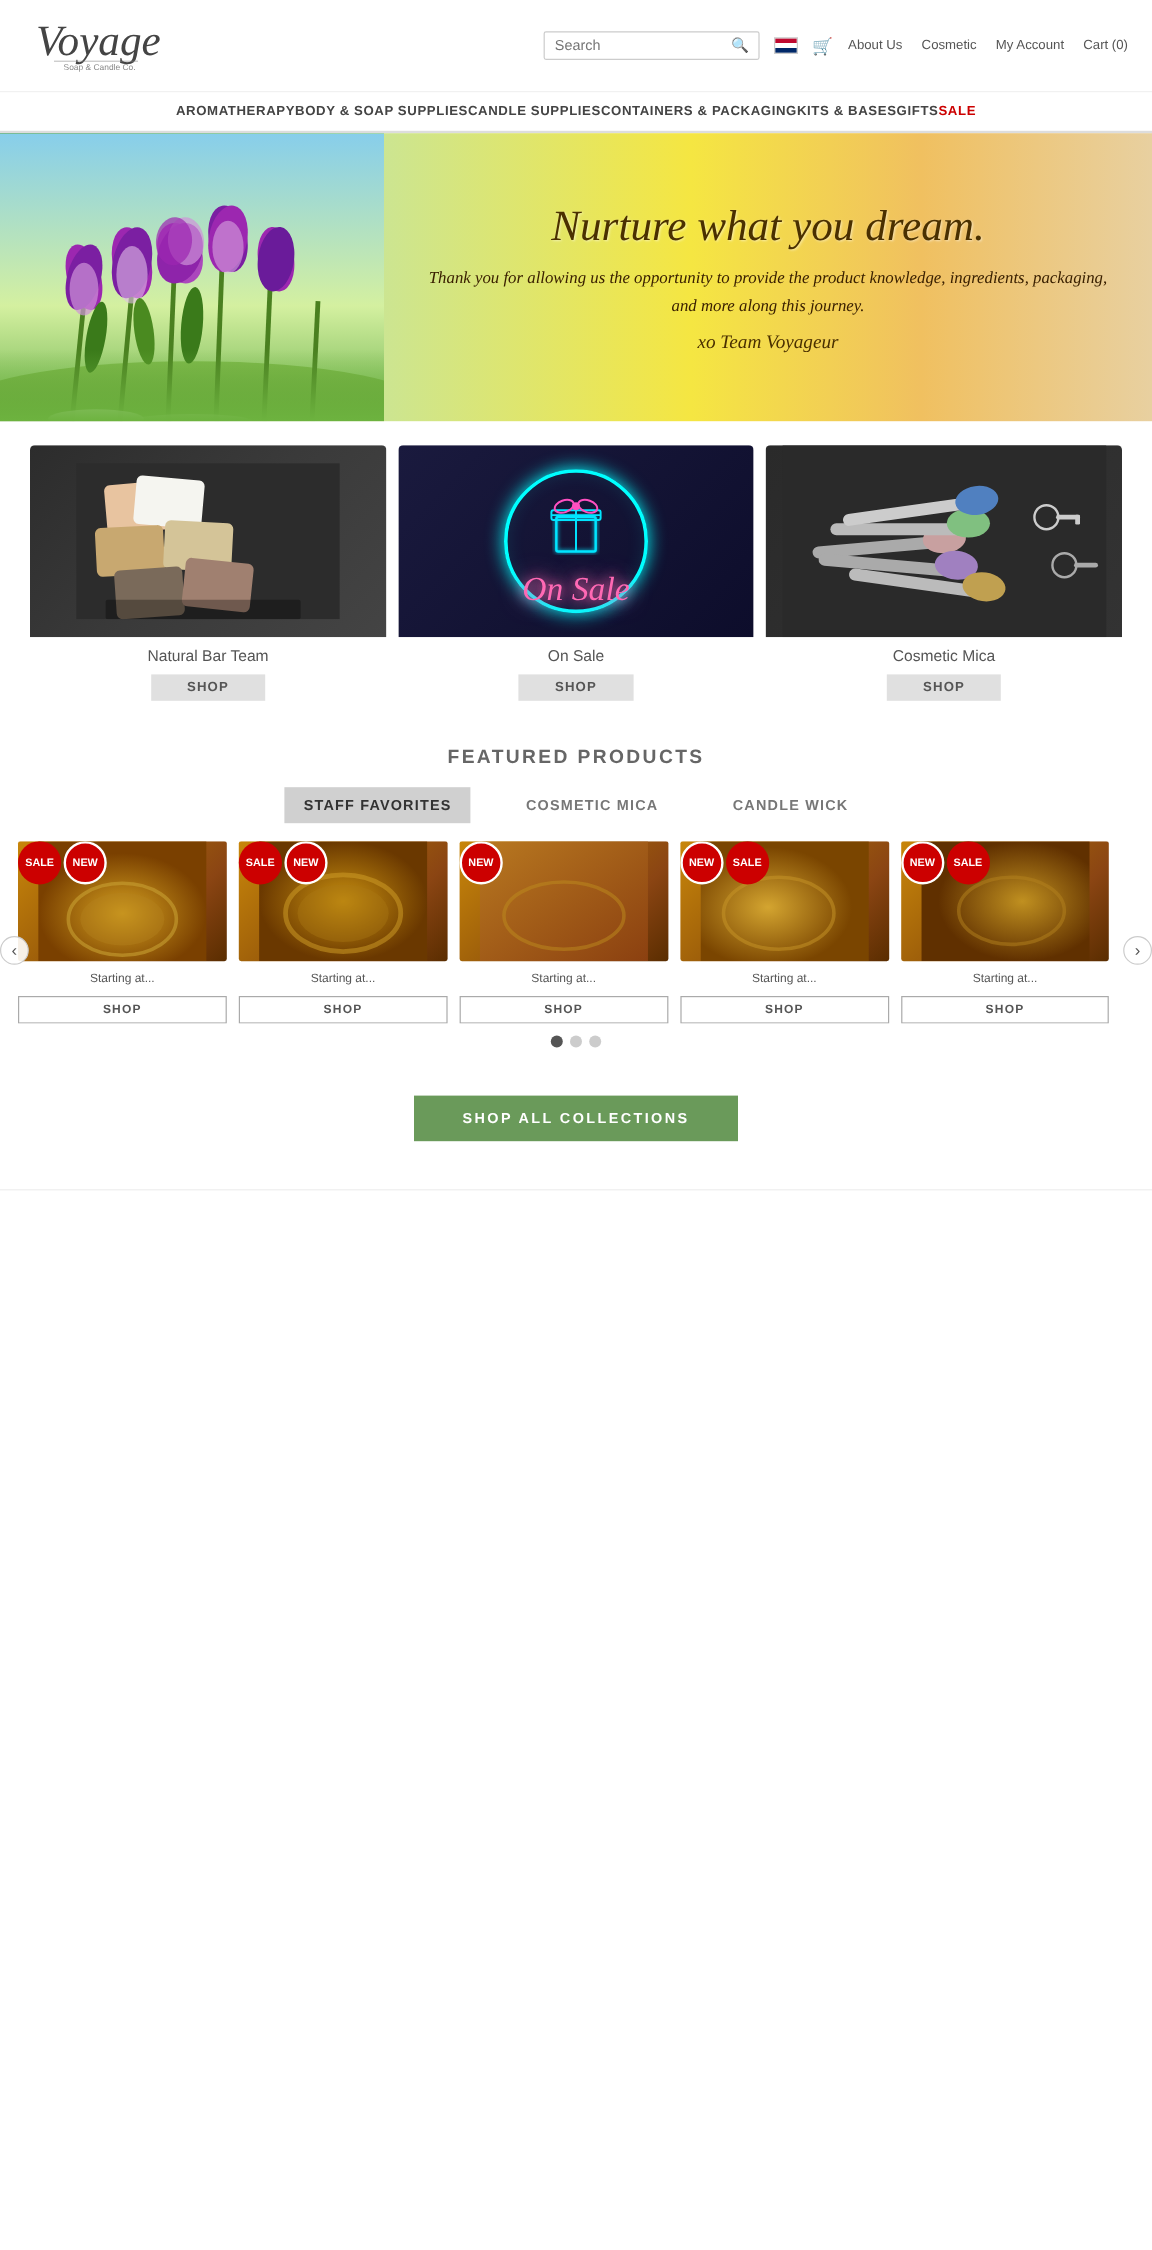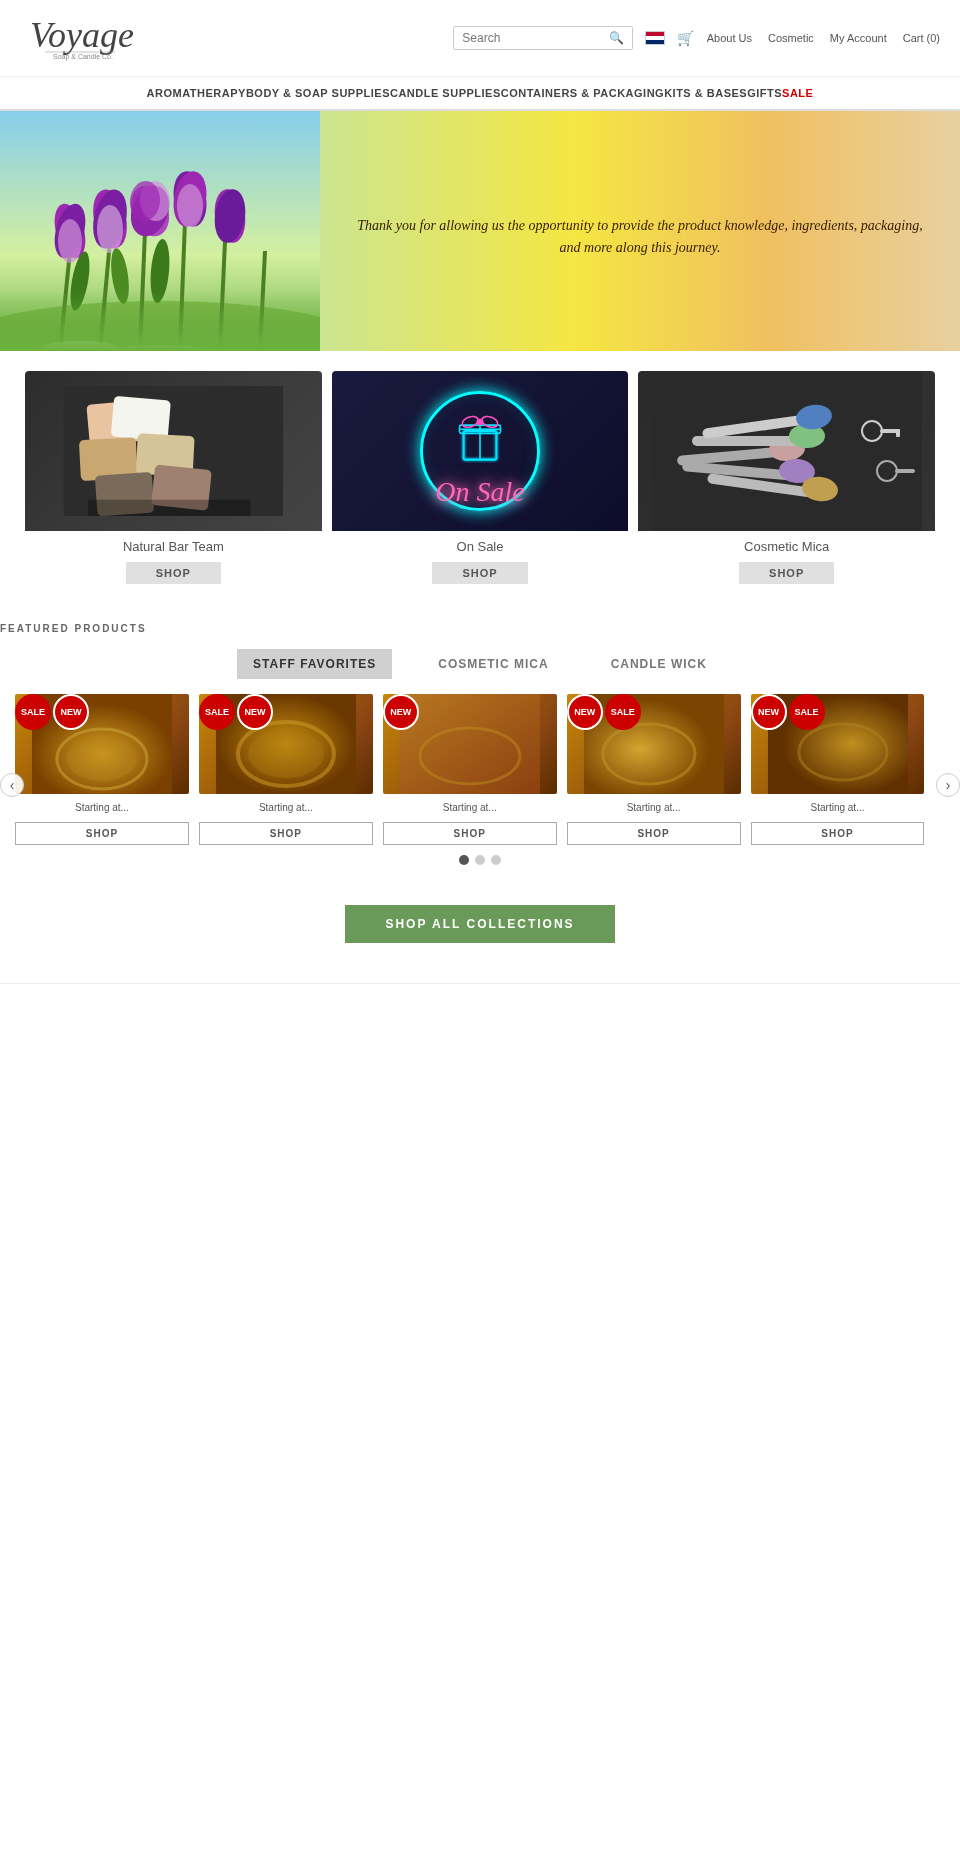--- a/index.html
+++ b/index.html
@@ -213,21 +213,22 @@
       font-size: 11px;
       font-weight: bold;
       color: #555;
       cursor: pointer;
       text-transform: uppercase;
       letter-spacing: 1px;
     }
 
     
     .featured-header {
-      font-size: 10px;
+      text-align: center;
+      font-size: 16px;
       font-weight: bold;
       color: #666;
       letter-spacing: 2px;
       text-transform: uppercase;
       padding: 15px 0 5px;
     }
 
     
     .tabs-section {
       padding: 10px 20px 0;
@@ -460,21 +461,23 @@
       <ellipse cx="80" cy="170" rx="8" ry="30" fill="#3a7a1a" transform="rotate(10, 80, 170)"></ellipse>
       <ellipse cx="120" cy="165" rx="8" ry="28" fill="#4a8a20" transform="rotate(-8, 120, 165)"></ellipse>
       <ellipse cx="160" cy="160" rx="9" ry="32" fill="#3a7a1a" transform="rotate(5, 160, 160)"></ellipse>
 
       <ellipse cx="80" cy="238" rx="40" ry="8" fill="rgba(255,255,255,0.6)"></ellipse>
       <ellipse cx="160" cy="240" rx="50" ry="6" fill="rgba(255,255,255,0.4)"></ellipse>
     </svg>
   </div>
 
   <div class="hero-text">
+    <div class="hero-title">Nurture what you dream.</div>
     <div class="hero-subtitle">Thank you for allowing us the opportunity to provide the product knowledge, ingredients, packaging, and more along this journey.</div>
+    <div class="hero-sig">xo Team Voyageur</div>
   </div>
 </div>
 
 <div class="category-section">
 
   <div class="cat-card">
     <div class="cat-img">
       <div class="soap-img">
         <svg width="100%" height="100%" viewBox="0 0 270 160">
           <rect width="270" height="160" fill="#2c2c2c"></rect>

